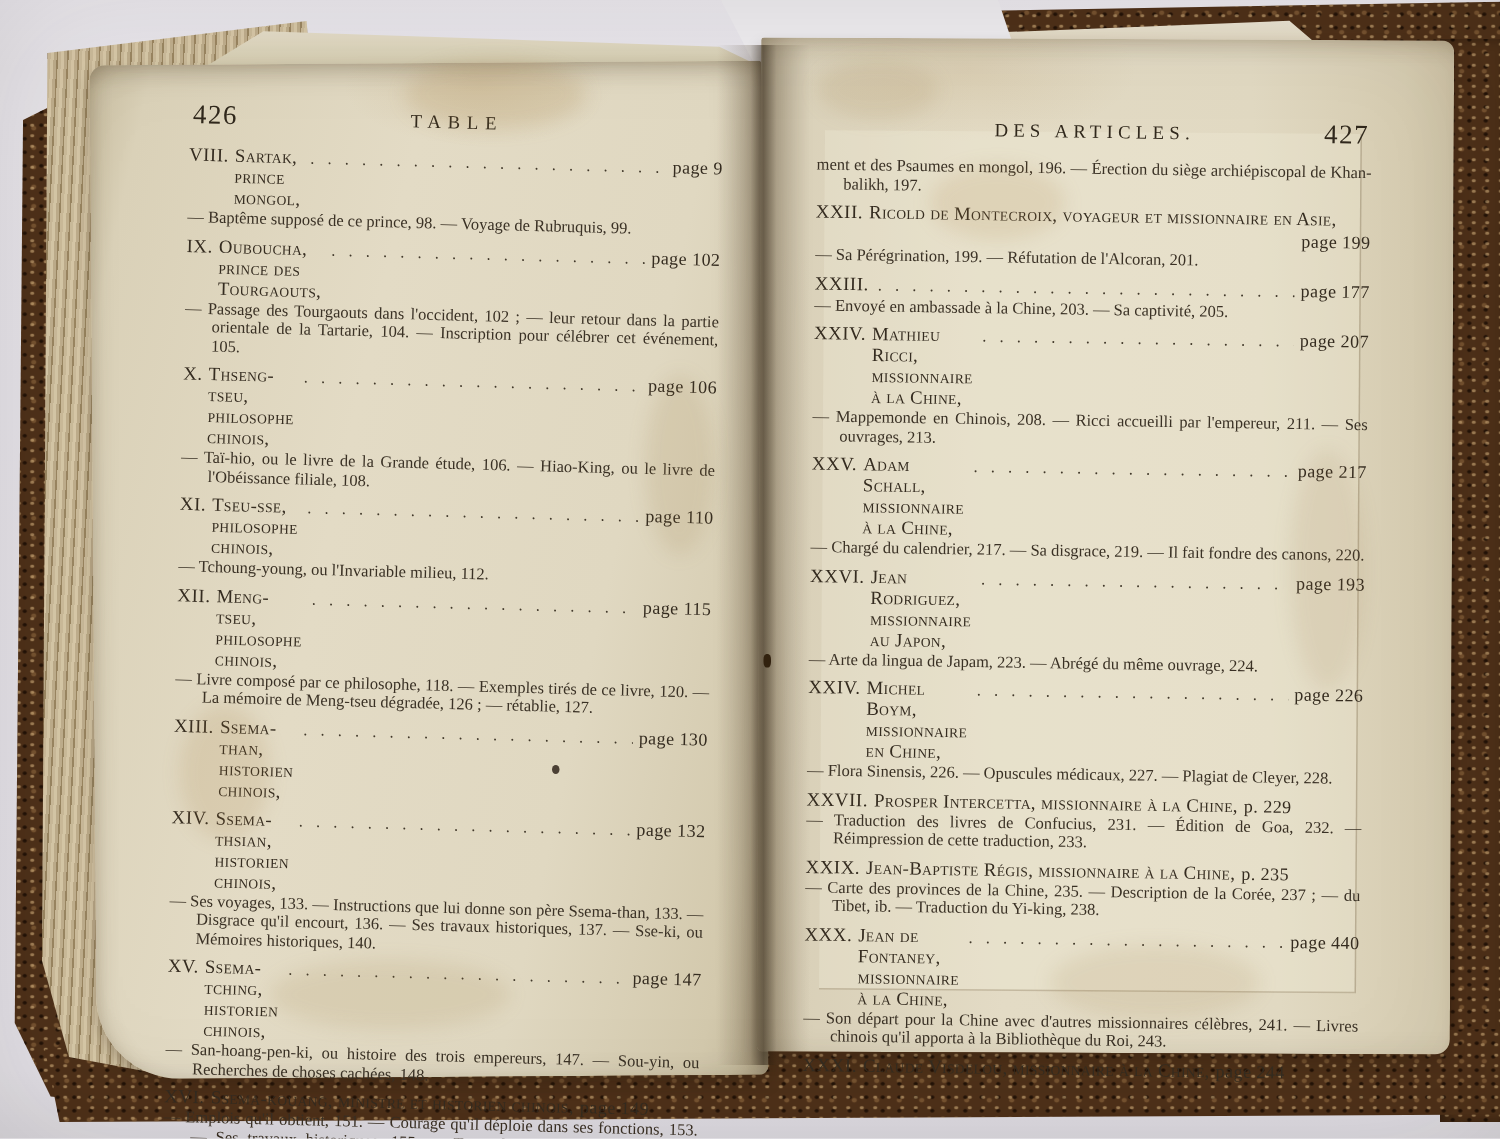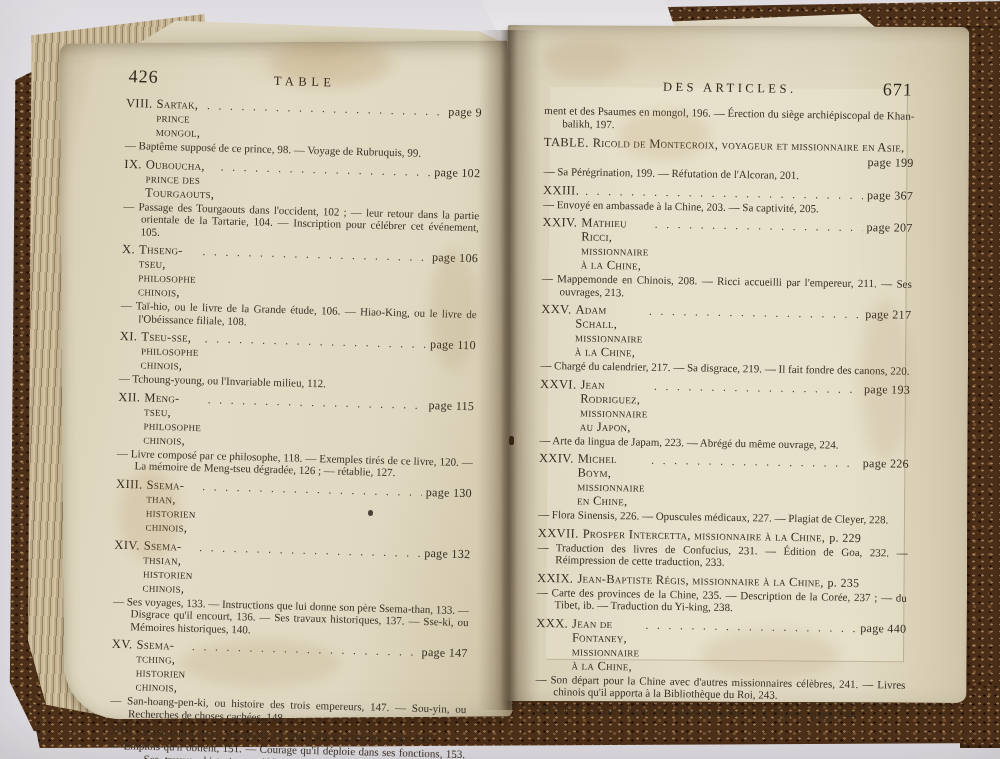--- a/index.html
+++ b/index.html
@@ -226,39 +226,39 @@
     </div>
     <div class="e-note">— Emplois qu'il obtient, 151. — Courage qu'il déploie dans ses fonctions, 153. — Ses travaux historiques, 155. — Tseu-tchi-thoung-kian, ou Miroir à l'usage de ceux qui gouvernent, ib. — Ses efforts pour maintenir les anciens usages, 157. — Ses remontrances, 160. — Sa mémoire dégradée, 164 ; — rétablie, ib.</div>
   </div>
 
 </div>
   </div>
 
   <div class="textcol right">
     <div class="page-head">
       <span class="running">DES ARTICLES.</span>
-      <span class="folio r">671</span>
+      <span class="folio r">427</span>
     </div>
     <div class="carryover">ment et des Psaumes en mongol, 196. — Érection du siège archiépiscopal de Khan-balikh, 197.</div>
     <div class="entries">
   <div class="entry">
     <div class="h-line page-own-line">
-      <span class="e-num">TABLE.</span>
+      <span class="e-num">XXII.</span>
       <span class="e-title">Ricold de Montecroix, voyageur et missionnaire en Asie,</span>
       
       <span class="e-page">page 199</span>
     </div>
     <div class="e-note">— Sa Pérégrination, 199. — Réfutation de l'Alcoran, 201.</div>
   </div>
 
   <div class="entry">
     <div class="h-line">
       <span class="e-num">XXIII.</span>
       <span class="e-dots">. . . . . . . . . . . . . . . . . . . . . . . . . . . . . . . . . . . . . . . . . . . . . . . . . . . . . . . . . . . . . . . . . . . . . . . . . . . . . . . . . . . . . . . . . . </span>
-      <span class="e-page">page 367</span>
+      <span class="e-page">page 177</span>
     </div>
     <div class="e-note">— Envoyé en ambassade à la Chine, 203. — Sa captivité, 205.</div>
   </div>
 
   <div class="entry">
     <div class="h-line">
       <span class="e-num">XXIV.</span>
       <span class="e-title">Mathieu Ricci, missionnaire à la Chine,</span>
       <span class="e-dots">. . . . . . . . . . . . . . . . . . . . . . . . . . . . . . . . . . . . . . . . . . . . . . . . . . . . . . . . . . . . . . . . . . . . . . . . . . . . . . . . . . . . . . . . . . </span>
       <span class="e-page">page 207</span>

